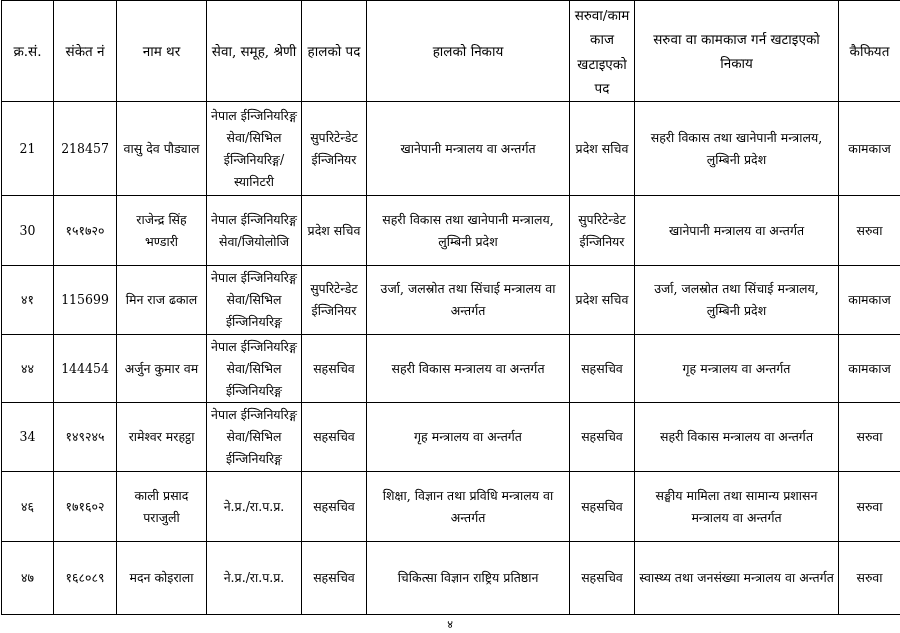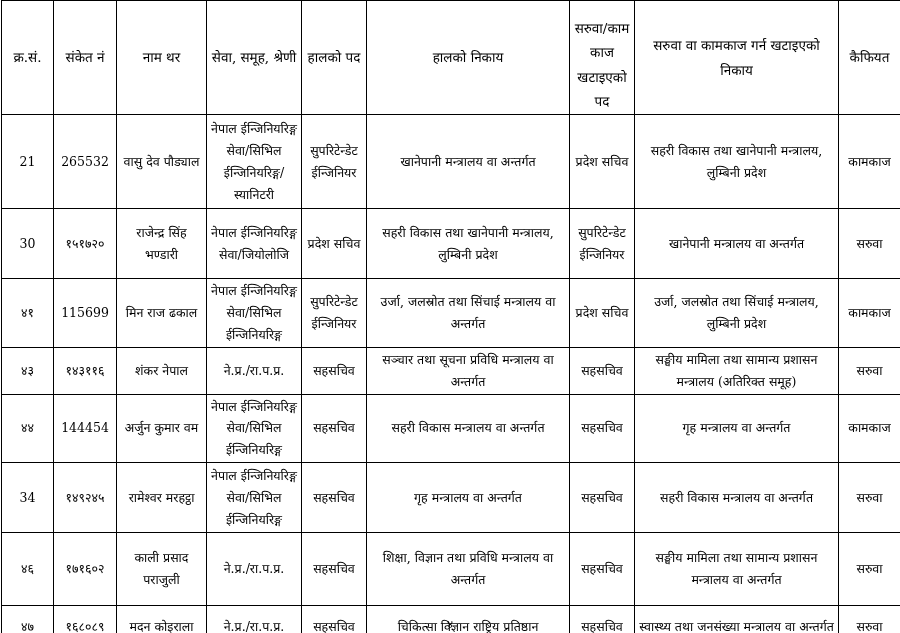--- a/index.html
+++ b/index.html
@@ -21,21 +21,21 @@
     border: 1px solid #000000;
     text-align: center;
     vertical-align: middle;
     padding: 1px 4px;
     font-size: 12.5px;
     line-height: 1.75;
     font-weight: normal;
     word-wrap: break-word;
   }
   thead th { font-size: 13.5px; line-height: 1.8; height: 90px; }
-  thead th.col-6 { vertical-align: top; padding-top: 15px; }
+  thead th.col-6 { vertical-align: top; padding-top: 2px; }
   
   col.c0 { width: 52px; }
   col.c1 { width: 63px; }
   col.c2 { width: 90px; }
   col.c3 { width: 95px; }
   col.c4 { width: 65px; }
   col.c5 { width: 203px; }
   col.c6 { width: 65px; }
   col.c7 { width: 204px; }
   col.c8 { width: 62px; }
@@ -82,21 +82,21 @@
         <th class="col-4">हालको पद</th>
         <th class="col-5">हालको निकाय</th>
         <th class="col-6">सरुवा/काम काज खटाइएको पद</th>
         <th class="col-7">सरुवा वा कामकाज गर्न खटाइएको निकाय</th>
         <th class="col-8">कैफियत</th>
       </tr>
     </thead>
     <tbody>
         <tr>
           <td class="col-0">21</td>
-          <td class="col-1">265532</td>
+          <td class="col-1">218457</td>
           <td class="col-2">वासु देव पौड्याल</td>
           <td class="col-3">नेपाल ईन्जिनियरिङ्ग सेवा/सिभिल ईन्जिनियरिङ्ग/स्यानिटरी</td>
           <td class="col-4">सुपरिटेन्डेट ईन्जिनियर</td>
           <td class="col-5">खानेपानी मन्त्रालय वा अन्तर्गत</td>
           <td class="col-6">प्रदेश सचिव</td>
           <td class="col-7">सहरी विकास तथा खानेपानी मन्त्रालय, लुम्बिनी प्रदेश</td>
           <td class="col-8">कामकाज</td>
         </tr>
         <tr>
           <td class="col-0">30</td>
@@ -112,31 +112,20 @@
         <tr>
           <td class="col-0">४१</td>
           <td class="col-1">115699</td>
           <td class="col-2">मिन राज ढकाल</td>
           <td class="col-3">नेपाल ईन्जिनियरिङ्ग सेवा/सिभिल ईन्जिनियरिङ्ग</td>
           <td class="col-4">सुपरिटेन्डेट ईन्जिनियर</td>
           <td class="col-5">उर्जा, जलस्रोत तथा सिंचाई मन्त्रालय वा अन्तर्गत</td>
           <td class="col-6">प्रदेश सचिव</td>
           <td class="col-7">उर्जा, जलस्रोत तथा सिंचाई मन्त्रालय, लुम्बिनी प्रदेश</td>
           <td class="col-8">कामकाज</td>
-        </tr>
-        <tr>
-          <td class="col-0">४३</td>
-          <td class="col-1">१४३११६</td>
-          <td class="col-2">शंकर नेपाल</td>
-          <td class="col-3">ने.प्र./रा.प.प्र.</td>
-          <td class="col-4">सहसचिव</td>
-          <td class="col-5">सञ्चार तथा सूचना प्रविधि मन्त्रालय वा अन्तर्गत</td>
-          <td class="col-6">सहसचिव</td>
-          <td class="col-7">सङ्घीय मामिला तथा सामान्य प्रशासन मन्त्रालय (अतिरिक्त समूह)</td>
-          <td class="col-8">सरुवा</td>
         </tr>
         <tr>
           <td class="col-0">४४</td>
           <td class="col-1">144454</td>
           <td class="col-2">अर्जुन कुमार वम</td>
           <td class="col-3">नेपाल ईन्जिनियरिङ्ग सेवा/सिभिल ईन्जिनियरिङ्ग</td>
           <td class="col-4">सहसचिव</td>
           <td class="col-5">सहरी विकास मन्त्रालय वा अन्तर्गत</td>
           <td class="col-6">सहसचिव</td>
           <td class="col-7">गृह मन्त्रालय वा अन्तर्गत</td>

